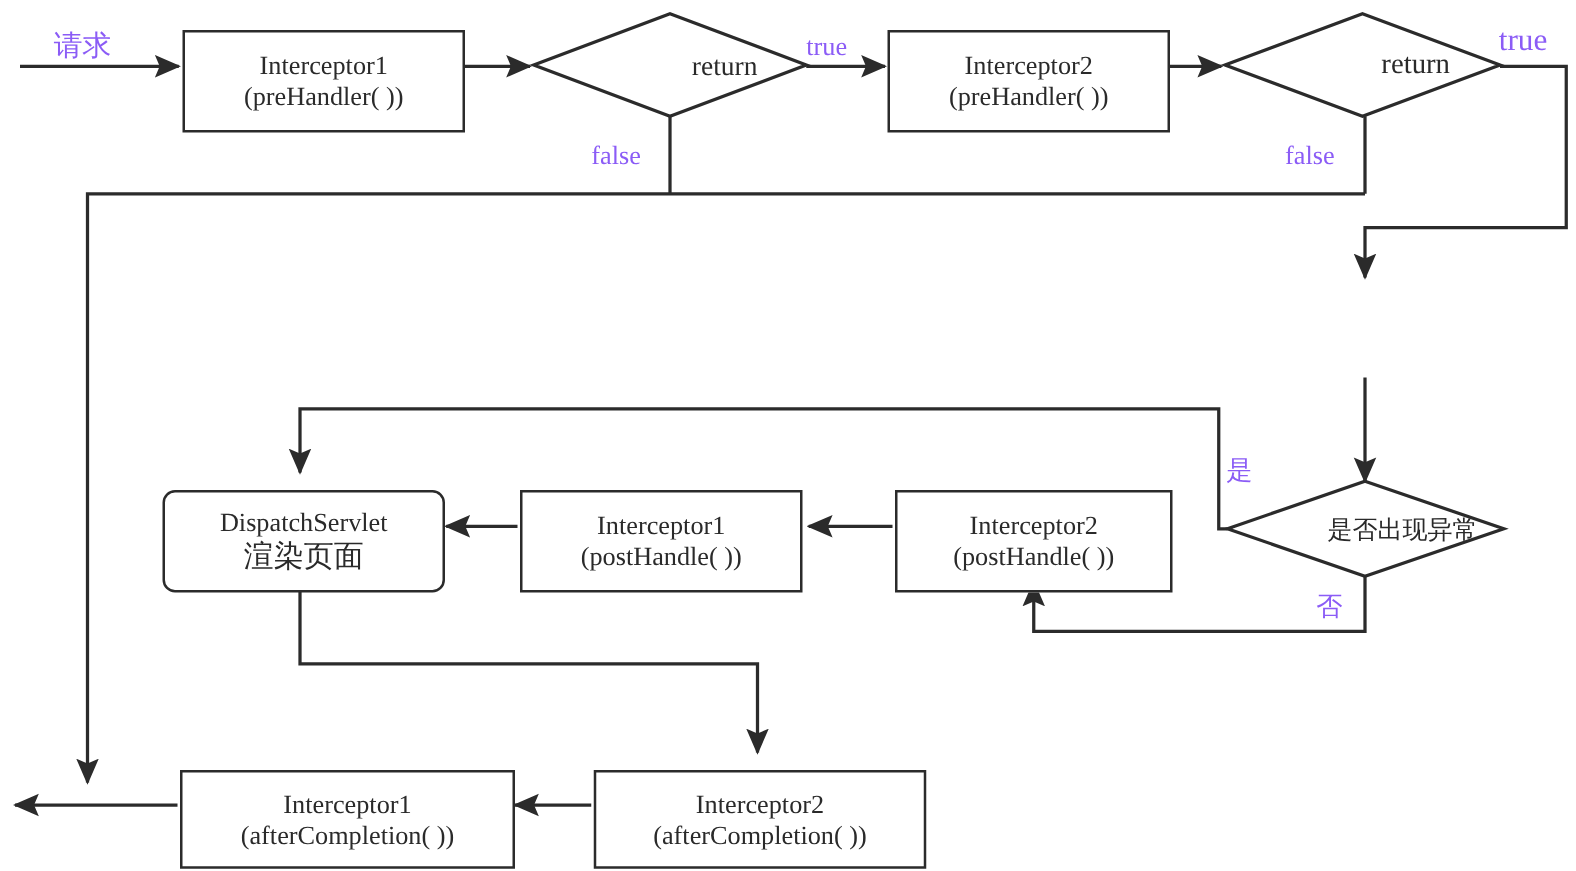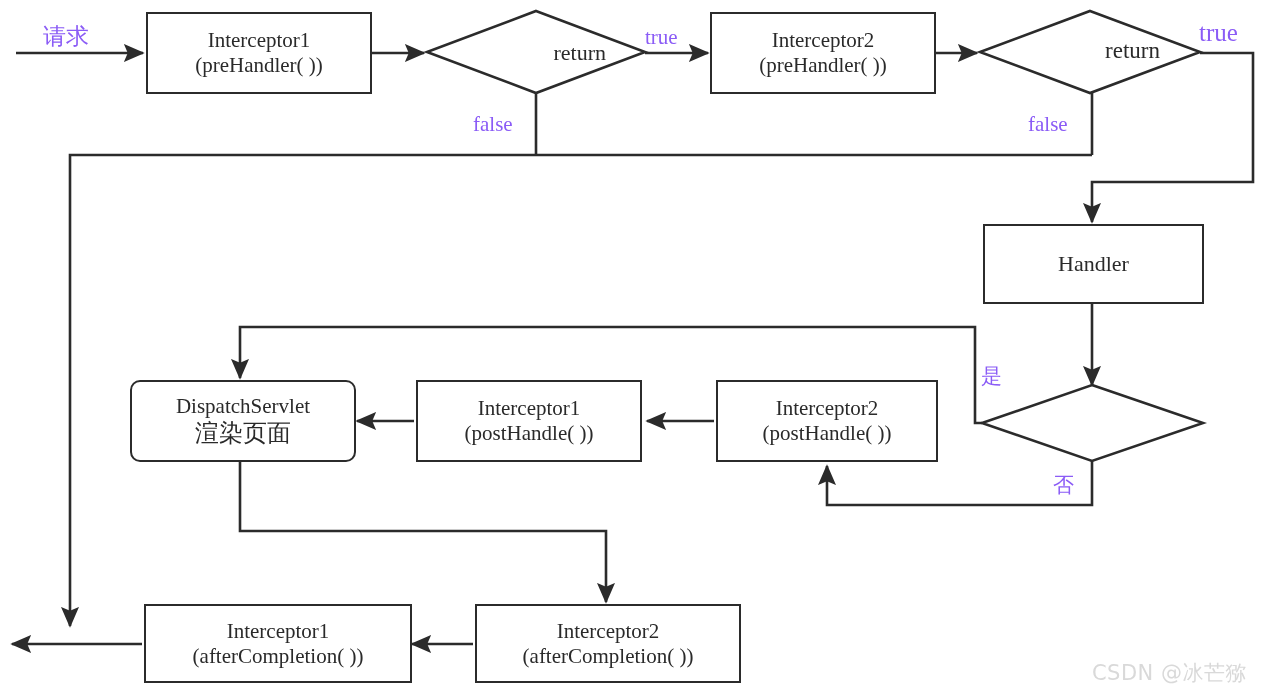--- a/index.html
+++ b/index.html
@@ -31,20 +31,21 @@
     background: #ffffff;
     display: flex;
     flex-direction: column;
     align-items: center;
     justify-content: center;
     color: #2a2a2a;
     font-family: "Liberation Serif", "DejaVu Serif", serif;
     line-height: 1.18;
     text-align: center;
     z-index: 3;
+    margin-top: 12px;
   }
   .node-box .ln {
     display: block;
     white-space: nowrap;
   }
   .edge-label {
     position: absolute;
     color: #8b5cf6;
     font-family: "Liberation Serif", "DejaVu Serif", serif;
     white-space: nowrap;
@@ -132,23 +133,20 @@
   <div class="node-box" style="left:146px; top:12px; width:226px; height:82px; font-size:21px;">
     <span class="ln">Interceptor1</span>
     <span class="ln">(preHandler( ))</span>
   </div>
 
   <div class="node-box" style="left:710px; top:12px; width:226px; height:82px; font-size:21px;">
     <span class="ln">Interceptor2</span>
     <span class="ln">(preHandler( ))</span>
   </div>
 
-  <div class="node-box" style="left:983px; top:224px; width:221px; height:80px; font-size:22px;">
-    <span class="ln">Handler</span>
-  </div>
 
   <div class="node-box" style="left:130px; top:380px; width:226px; height:82px; font-size:21px;border-radius:10px;">
     <span class="ln">DispatchServlet</span>
     <span class="ln cjk" style="font-size:24px;">渲染页面</span>
   </div>
 
   <div class="node-box" style="left:416px; top:380px; width:226px; height:82px; font-size:21px;">
     <span class="ln">Interceptor1</span>
     <span class="ln">(postHandle( ))</span>
   </div>
@@ -165,30 +163,30 @@
 
   <div class="node-box" style="left:475px; top:604px; width:266px; height:79px; font-size:21px;">
     <span class="ln">Interceptor2</span>
     <span class="ln">(afterCompletion( ))</span>
   </div>
 
   <div class="diamond-label" style="left:466px; top:40px; width:140px; font-size:22px;">return</div>
 
   <div class="diamond-label" style="left:1020px; top:38px; width:140px; font-size:23px;">return</div>
 
+  <div class="diamond-label cjk" style="left:1002px; top:410px; width:180px; font-size:20px;">是否出现异常</div>
 
   <div class="edge-label cjk" style="left:43px; top:21px; font-size:23px;">请求</div>
 
   <div class="edge-label" style="left:645px; top:25px; font-size:21px;">true</div>
 
   <div class="edge-label" style="left:473px; top:112px; font-size:21px;">false</div>
 
   <div class="edge-label" style="left:1199px; top:19px; font-size:25px;">true</div>
 
   <div class="edge-label" style="left:1028px; top:112px; font-size:21px;">false</div>
 
   <div class="edge-label cjk" style="left:981px; top:362px; font-size:21px;">是</div>
 
   <div class="edge-label cjk" style="left:1053px; top:471px; font-size:21px;">否</div>
 
-  <div id="watermark">CSDN @冰芒猕</div>
 
 </div>
 
 </body></html>

